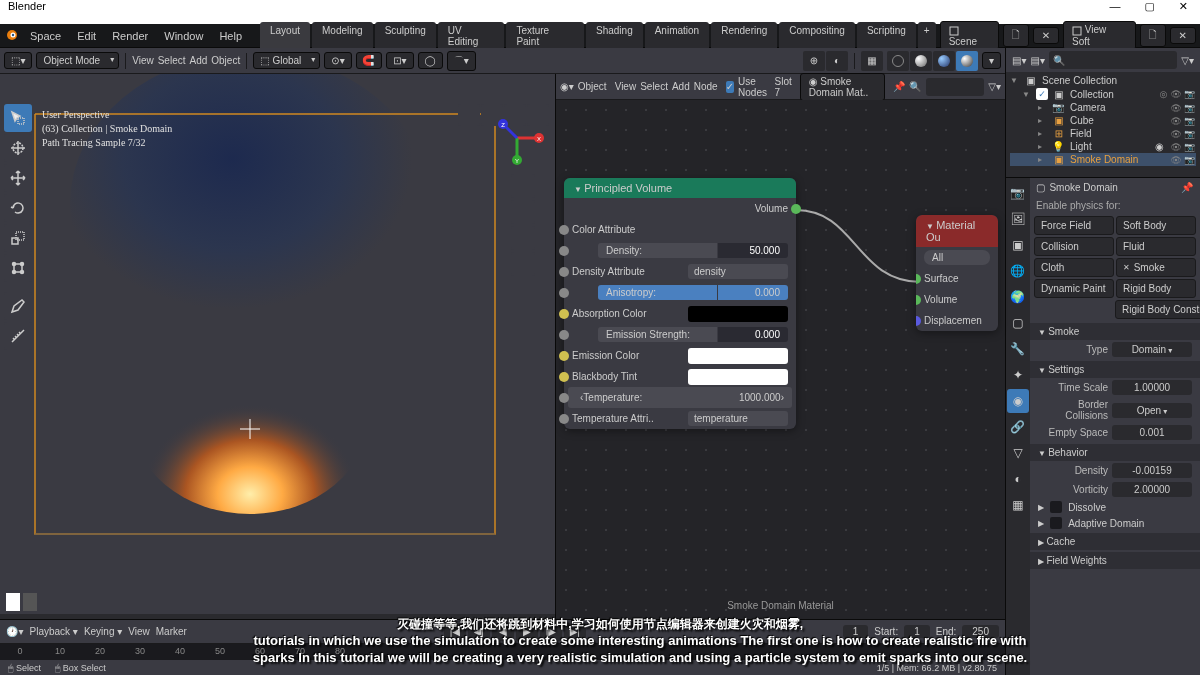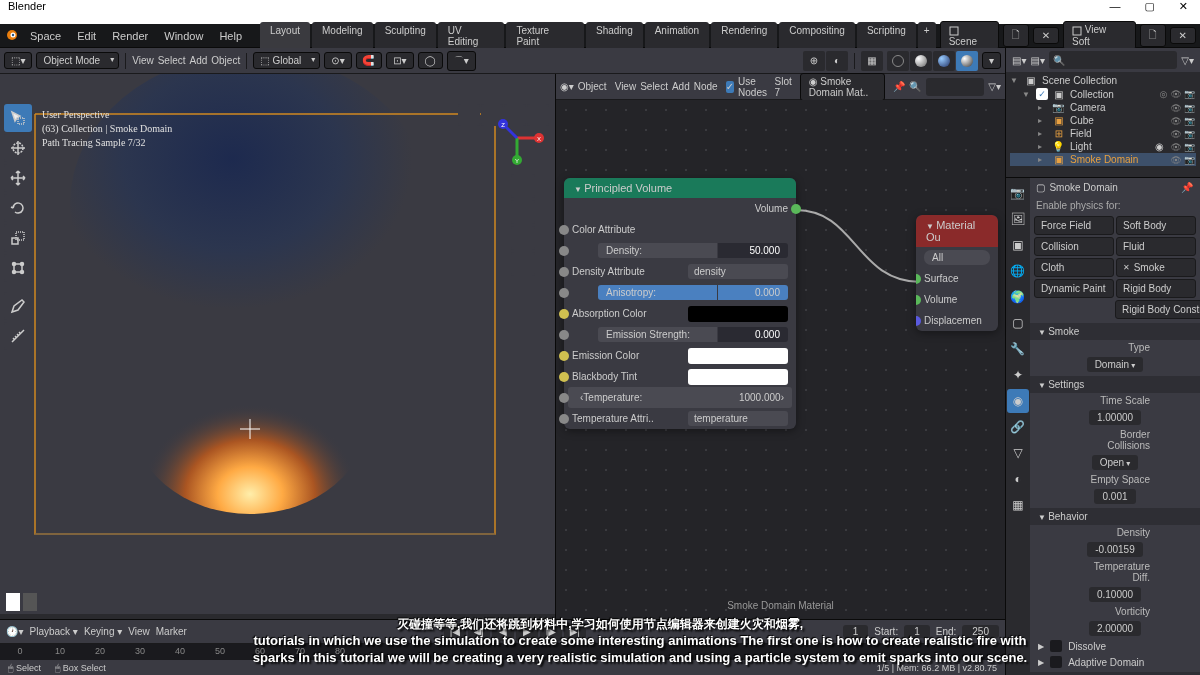--- a/index.html
+++ b/index.html
@@ -118,21 +118,21 @@
 .prop-content { flex: 1; overflow-y: auto; font-size: 10px; }
 .prop-header { background: #3a3a42; padding: 4px 6px; display: flex; align-items: center; gap: 4px; }
 .prop-label-row { padding: 3px 6px; color: #aaa; }
 .phys-btns { display: flex; flex-wrap: wrap; gap: 2px; padding: 2px 4px; }
 .phys-btn { flex: 0 0 calc(50% - 1px); background: #2a2a2e; border: 1px solid #1a1a1c; padding: 3px 6px; border-radius: 3px; display: flex; align-items: center; gap: 4px; }
 .phys-btn.x::before { content: '✕'; font-size: 8px; }
 .phys-btn.full { flex: 0 0 100%; }
 .panel-header { background: #2e2e34; padding: 3px 8px; margin-top: 2px; }
 .panel-header::before { content: '▼ '; font-size: 8px; }
 .panel-header.closed::before { content: '▶ '; }
-.field-row { display: flex; align-items: center; padding: 2px 8px; gap: 4px; flex-direction: column; }
+.field-row { display: flex; align-items: center; padding: 2px 8px; gap: 4px; }
 .field-row .lbl { width: 70px; text-align: right; color: #bbb; }
 .field-row .val { flex: 1; background: #2a2a2e; border-radius: 3px; padding: 2px 8px; text-align: center; }
 .field-row .val.drop::after { content: ' ▾'; font-size: 8px; }
 .chk-row { display: flex; align-items: center; padding: 2px 8px; gap: 6px; }
 .chk { width: 12px; height: 12px; background: #1a1a1e; border-radius: 2px; }
 
 
 .subs { position: absolute; left: 50%; transform: translateX(-50%); color: #fff; font-weight: bold; text-shadow: 2px 2px 2px #000, -1px -1px 1px #000; text-align: center; font-size: 13px; line-height: 1.3; white-space: nowrap; z-index: 100; }
 .subs.cn { bottom: 42px; font-size: 12px; }
 .subs.en { bottom: 8px; margin-left: 40px; }
@@ -648,24 +648,20 @@
         <div class="field-row">
             <span class="lbl">Empty Space</span>
             <span class="val">0.001</span>
           </div>
         <div class="panel-header">Behavior</div>
         <div class="field-row">
             <span class="lbl">Density</span>
             <span class="val">-0.00159</span>
           </div>
         <div class="field-row">
-            <span class="lbl">Temperature Diff.</span>
-            <span class="val">0.10000</span>
-          </div>
-        <div class="field-row">
             <span class="lbl">Vorticity</span>
             <span class="val">2.00000</span>
           </div>
         <div class="chk-row">
             <span style="font-size:8px">▶</span>
             <span class="chk"></span>
             <span>Dissolve</span>
           </div>
         <div class="chk-row">
             <span style="font-size:8px">▶</span>

